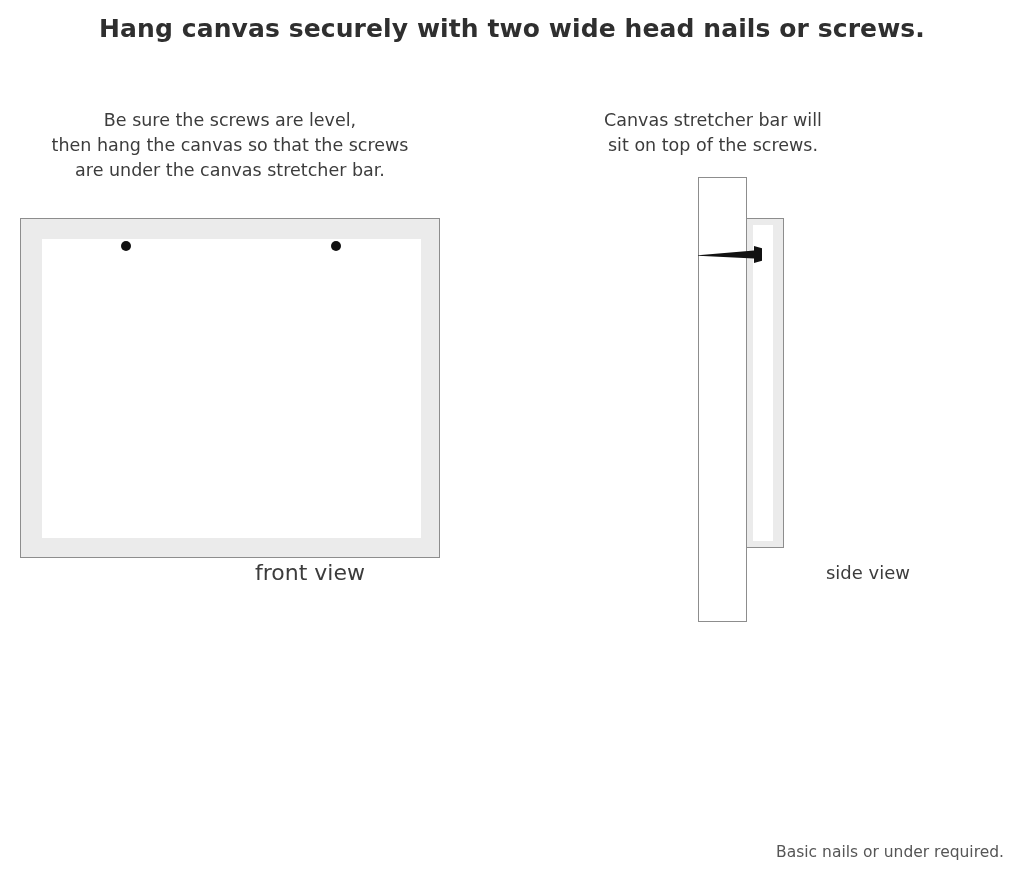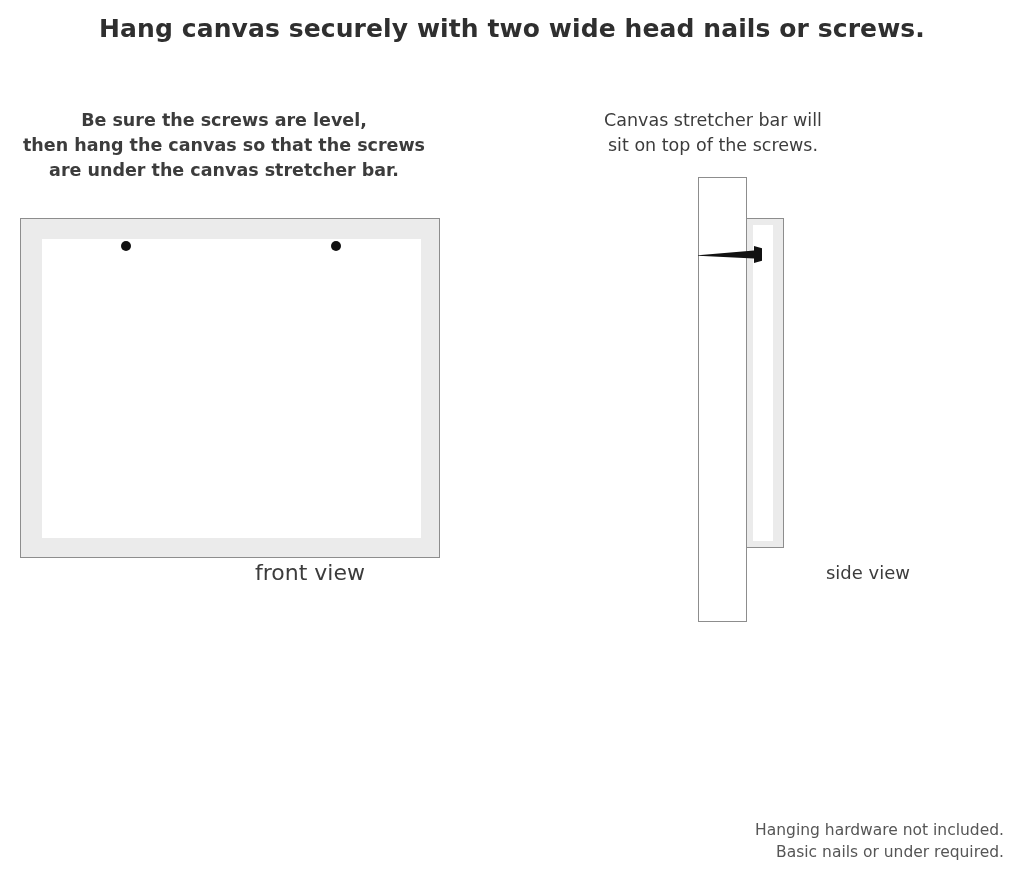--- a/index.html
+++ b/index.html
@@ -32,24 +32,23 @@
 
   
   .caption {
     position: absolute;
     text-align: center;
     font-size: 17.5px;
     line-height: 25px;
     color: #3c3c3c;
   }
   #caption-front {
-    left: 14px;
+    left: 20px;
     top: 108px;
     width: 420px;
-    font-weight: bold;
   }
   #caption-side {
     left: 588px;
     top: 108px;
     width: 234px;
     margin-left: 8px;
   }
   .caption div { white-space: nowrap; }
 
   
@@ -176,15 +175,14 @@
 <div id="wall"></div>
 <div id="side-bar">
   <div id="side-canvas-face"></div>
 </div>
 <svg id="side-screw" viewBox="0 0 66 17" preserveAspectRatio="none">
   <polygon points="0,9.2 56,4.6 56,0 64,2.2 64,14.8 56,17 56,12.4 0,9.8" fill="#111111"></polygon>
 </svg>
 <div id="label-side-view">side view</div>
 
 <div id="footer">
-  <div>Hanging hardware not included.</div>
   <div>Basic nails or under required.</div>
 </div>
 
 </body></html>

